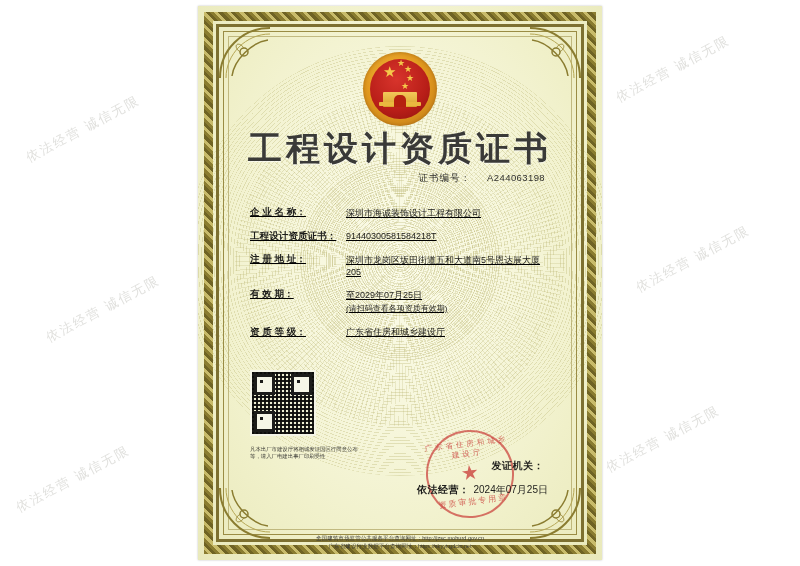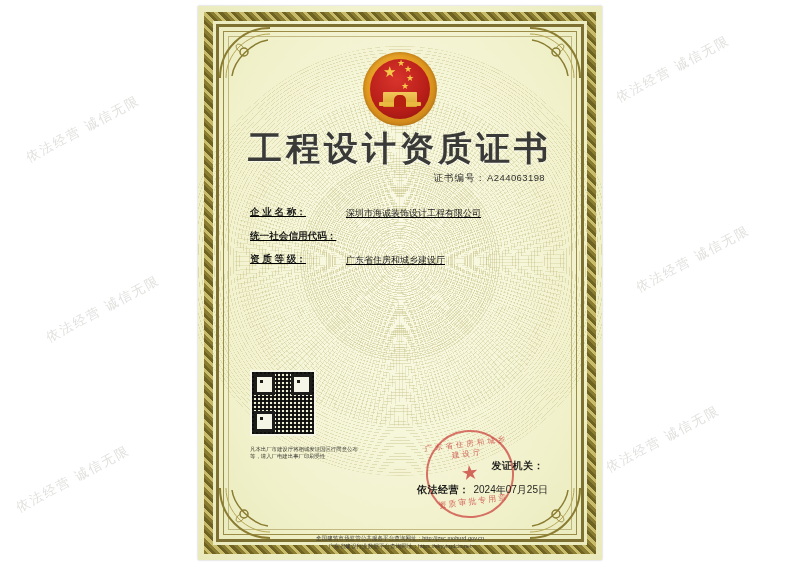--- a/index.html
+++ b/index.html
@@ -203,21 +203,21 @@
   }
   .cert-no {
     position: absolute;
     right: 57px;
     top: 166px;
     font-size: 9.5px;
     color: #2f2f2d;
     letter-spacing: 0.4px;
   }
   .cert-no .label { letter-spacing: 1px; text-align: center; }
-  .cert-no .value { margin-left: 1px; }
+  .cert-no .value { margin-left: 16px; }
 
   
   .fields {
     position: absolute;
     left: 52px;
     top: 200px;
     width: 300px;
     text-decoration: underline;
   }
   .row {
@@ -446,25 +446,37 @@
     </div>
 
     <div class="fields">
 
       <div class="row">
         <div class="k">企 业 名 称：</div>
         <div class="v">深圳市海诚装饰设计工程有限公司</div>
       </div>
 
       <div class="row">
-        <div class="k">统一社会信用代码：</div>
-      </div>
-
-
-
+        <div class="k">工程设计资质证书：</div>
+        <div class="v">91440300581584218T</div>
+      </div>
+
+
+      <div class="row">
+        <div class="k">注 册 地 址：</div>
+        <div class="v">深圳市龙岗区坂田街道五和大道南5号恩达展大厦205</div>
+      </div>
+
+      <div class="row">
+        <div class="k">有 效 期：</div>
+        <div class="v">
+          <div>至2029年07月25日</div>
+          <div class="sub-note">(请扫码查看各项资质有效期)</div>
+        </div>
+      </div>
 
       <div class="row">
         <div class="k">资 质 等 级：</div>
         <div class="v">广东省住房和城乡建设厅</div>
       </div>
 
     </div>
 
     <div class="qr">
       <div class="qeye e1">

